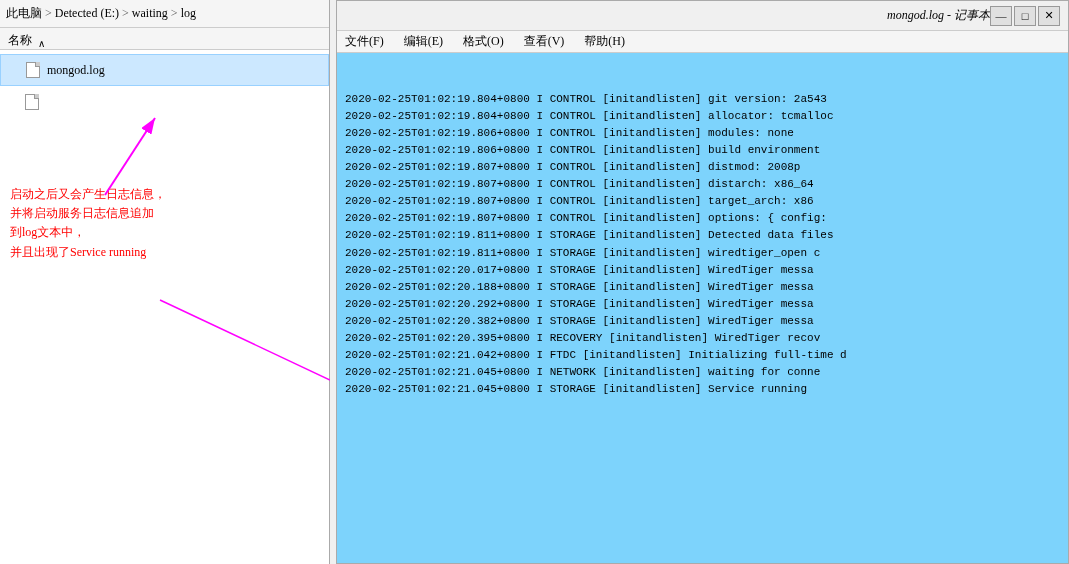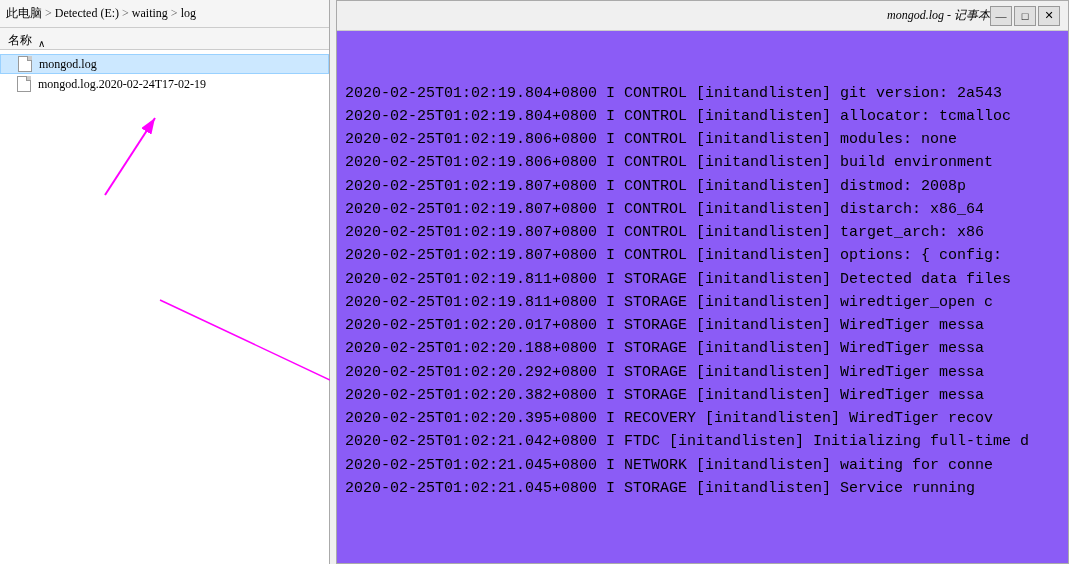--- a/index.html
+++ b/index.html
@@ -55,24 +55,24 @@
     }
 
     .explorer-file-list {
       flex: 1;
       background: #fff;
       padding: 4px 0;
       overflow: hidden;
     }
 
     .file-item {
-      height: 20px;
-      display: flex;
-      align-items: center;
-      padding: 0 16px;
+      height: 32px;
+      display: flex;
+      align-items: center;
+      padding: 0 24px;
       cursor: pointer;
       font-size: 12px;
     }
 
     .file-item.selected {
       background: #cce8ff;
       border: 1px solid #99d1ff;
     }
 
     .file-item .file-icon {
@@ -184,24 +184,24 @@
     .menu-item {
       padding: 2px 4px;
       cursor: pointer;
     }
 
     .notepad-content {
       flex: 1;
       overflow: hidden;
       padding: 4px 8px;
       font-family: 'Consolas', 'Courier New', monospace;
-      font-size: 15px;
+      font-size: 11px;
       line-height: 1.55;
       color: #000;
-      background: #8b5cf6;
+      background: #7dd3fc;
       white-space: pre;
     }
 
     .log-line {
       display: block;
       white-space: nowrap;
     }
   </style>
 </head>
 <body>
@@ -227,24 +227,29 @@
     <div class="file-item selected">
       <span class="file-icon">
         <div class="file-icon-doc"></div>
       </span>
       <span>mongod.log</span>
     </div>
     <div class="file-item">
       <span class="file-icon">
         <div class="file-icon-doc"></div>
       </span>
-      <span>mongod.log.2020-02-24T17-02-19</span>
     </div>
   </div>
 
+  <div class="annotation-box">
+    <span style="white-space:pre; color:#ff0000; font-size:12px;">启动之后又会产生日志信息，
+并将启动服务日志信息追加
+到log文本中，
+并且出现了Service running</span>
+  </div>
 
   <svg class="arrow-overlay" viewBox="0 0 330 564">
 
     <defs>
       <marker id="arrowhead" markerWidth="8" markerHeight="6" refX="8" refY="3" orient="auto">
         <polygon points="0 0, 8 3, 0 6" fill="#ff00ff"></polygon>
       </marker>
     </defs>
 
     <line x1="105" y1="195" x2="155" y2="118" stroke="#ff00ff" stroke-width="2" marker-end="url(#arrowhead)"></line>
@@ -257,16 +262,23 @@
 
   <div class="notepad-titlebar">
     <span style="flex:1; text-align:right;font-style:italic;">mongod.log - 记事本</span>
     <div class="window-controls">
       <div class="win-btn">—</div>
       <div class="win-btn">□</div>
       <div class="win-btn">✕</div>
     </div>
   </div>
 
+  <div class="notepad-menubar">
+    <span class="menu-item">文件(F)</span>
+    <span class="menu-item">编辑(E)</span>
+    <span class="menu-item">格式(O)</span>
+    <span class="menu-item">查看(V)</span>
+    <span class="menu-item">帮助(H)</span>
+  </div>
 
   <div class="notepad-content" id="log-content">
   <span class="log-line">2020-02-25T01:02:19.804+0800 I CONTROL  [initandlisten] git version: 2a543</span><span class="log-line">2020-02-25T01:02:19.804+0800 I CONTROL  [initandlisten] allocator: tcmalloc</span><span class="log-line">2020-02-25T01:02:19.806+0800 I CONTROL  [initandlisten] modules: none</span><span class="log-line">2020-02-25T01:02:19.806+0800 I CONTROL  [initandlisten] build environment</span><span class="log-line">2020-02-25T01:02:19.807+0800 I CONTROL  [initandlisten]     distmod: 2008p</span><span class="log-line">2020-02-25T01:02:19.807+0800 I CONTROL  [initandlisten]     distarch: x86_64</span><span class="log-line">2020-02-25T01:02:19.807+0800 I CONTROL  [initandlisten]     target_arch: x86</span><span class="log-line">2020-02-25T01:02:19.807+0800 I CONTROL  [initandlisten] options: { config:</span><span class="log-line">2020-02-25T01:02:19.811+0800 I STORAGE  [initandlisten] Detected data files</span><span class="log-line">2020-02-25T01:02:19.811+0800 I STORAGE  [initandlisten] wiredtiger_open c</span><span class="log-line">2020-02-25T01:02:20.017+0800 I STORAGE  [initandlisten] WiredTiger messa</span><span class="log-line">2020-02-25T01:02:20.188+0800 I STORAGE  [initandlisten] WiredTiger messa</span><span class="log-line">2020-02-25T01:02:20.292+0800 I STORAGE  [initandlisten] WiredTiger messa</span><span class="log-line">2020-02-25T01:02:20.382+0800 I STORAGE  [initandlisten] WiredTiger messa</span><span class="log-line">2020-02-25T01:02:20.395+0800 I RECOVERY [initandlisten] WiredTiger recov</span><span class="log-line">2020-02-25T01:02:21.042+0800 I FTDC     [initandlisten] Initializing full-time d</span><span class="log-line">2020-02-25T01:02:21.045+0800 I NETWORK  [initandlisten] waiting for conne</span><span class="log-line">2020-02-25T01:02:21.045+0800 I STORAGE  [initandlisten] Service running</span></div>
 </div>
 
 </body></html>

